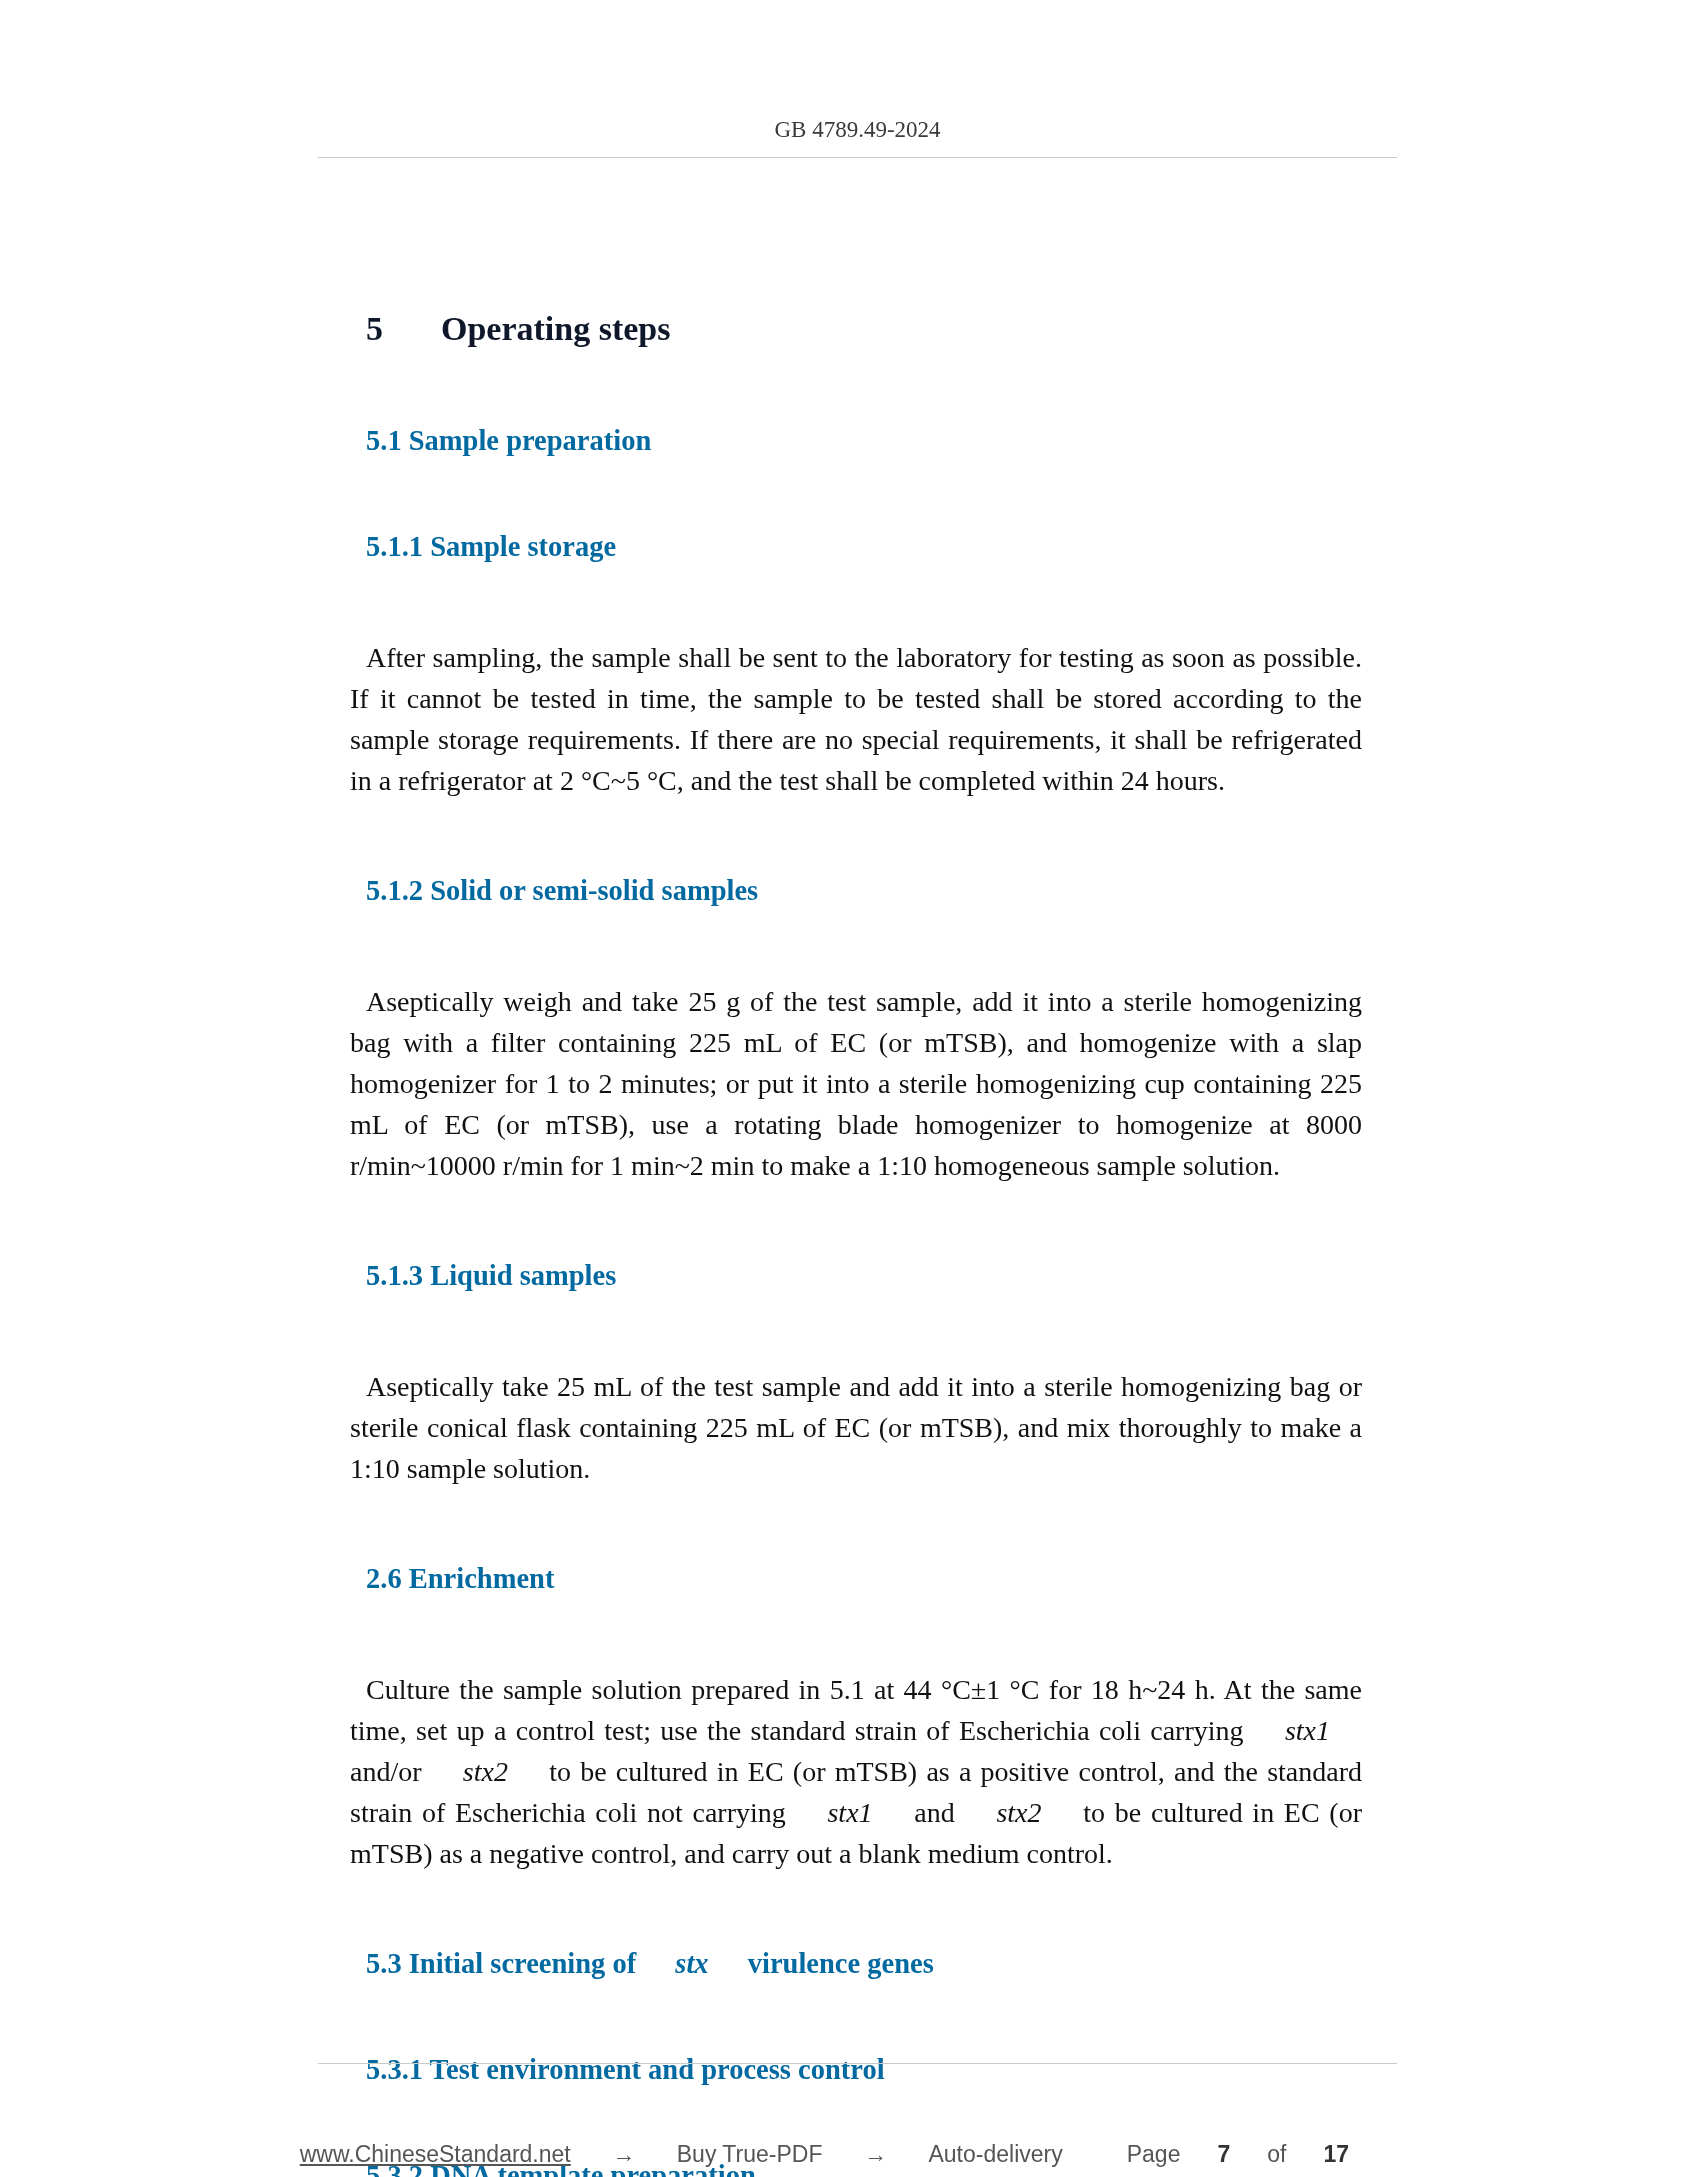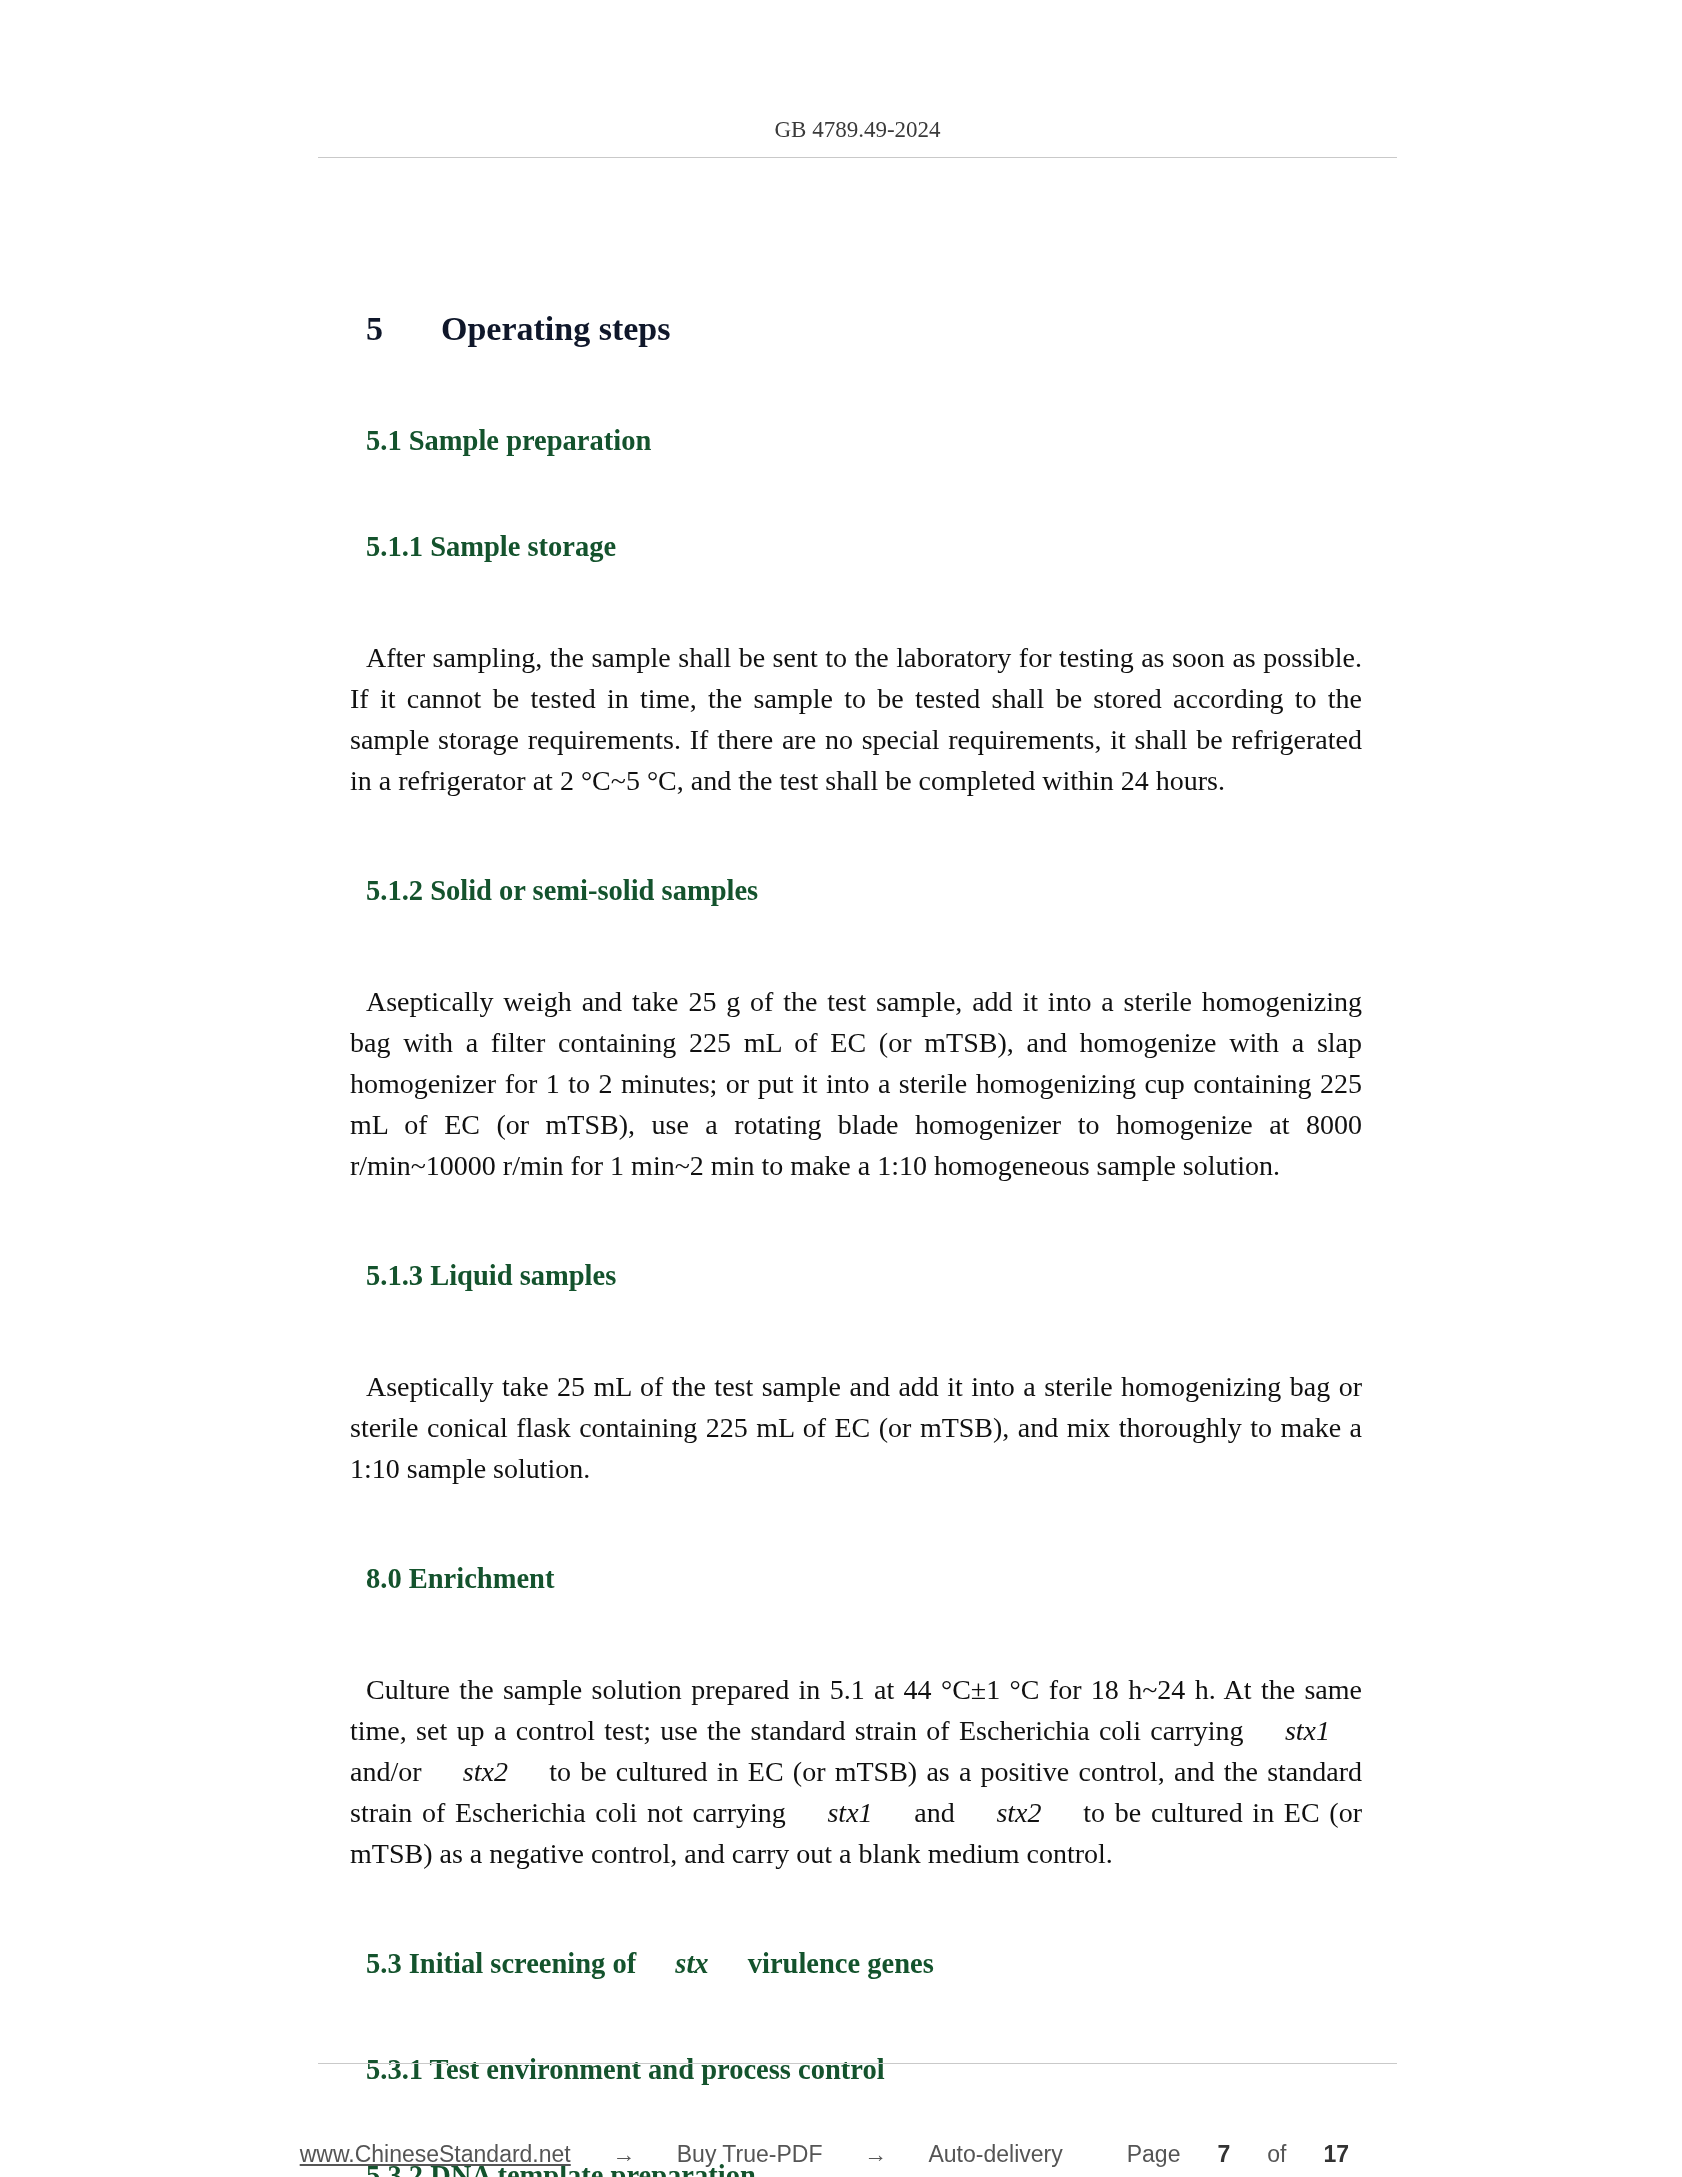--- a/index.html
+++ b/index.html
@@ -46,21 +46,21 @@
   .content h1 {
     font-size: 34px;
     font-weight: bold;
     color: #0f172a;
     margin: 29px 0 45px 0;
   }
   .content h1 .sec-num { margin-right: 26px; }
   .content h2 {
     font-size: 28.5px;
     font-weight: bold;
-    color: #14532d;
+    color: #0369a1;
     margin: 42px 0;
   }
   .content p {
     font-size: 28px;
     line-height: 41px;
     text-align: justify;
     margin: 42px 0;
     color: #111;
   }
   .content i { font-style: italic; }
@@ -110,21 +110,21 @@
       <span class="sec-num">5</span><span>Operating steps</span>
     </h1>
 
   <h2><span>5.1 Sample preparation</span></h2>
       <h2><span>5.1.1 Sample storage</span></h2>
       <p><span>After sampling, the sample shall be sent to the laboratory for testing as soon as possible. If it cannot be tested in time, the sample to be tested shall be stored according to the sample storage requirements. If there are no special requirements, it shall be refrigerated in a refrigerator at 2 °C~5 °C, and the test shall be completed within 24 hours.</span></p>
       <h2><span>5.1.2 Solid or semi-solid samples</span></h2>
       <p><span>Aseptically weigh and take 25 g of the test sample, add it into a sterile homogenizing bag with a filter containing 225 mL of EC (or mTSB), and homogenize with a slap homogenizer for 1 to 2 minutes; or put it into a sterile homogenizing cup containing 225 mL of EC (or mTSB), use a rotating blade homogenizer to homogenize at 8000 r/min~10000 r/min for 1 min~2 min to make a 1:10 homogeneous sample solution.</span></p>
       <h2><span>5.1.3 Liquid samples</span></h2>
       <p><span>Aseptically take 25 mL of the test sample and add it into a sterile homogenizing bag or sterile conical flask containing 225 mL of EC (or mTSB), and mix thoroughly to make a 1:10 sample solution.</span></p>
-      <h2><span>8.0 Enrichment</span></h2>
+      <h2><span>2.6 Enrichment</span></h2>
       <p><span>Culture the sample solution prepared in 5.1 at 44 °C±1 °C for 18 h~24 h. At the same time, set up a control test; use the standard strain of Escherichia coli carrying </span><i>stx1</i><span> and/or </span><i>stx2</i><span> to be cultured in EC (or mTSB) as a positive control, and the standard strain of Escherichia coli not carrying </span><i>stx1</i><span> and </span><i>stx2</i><span> to be cultured in EC (or mTSB) as a negative control, and carry out a blank medium control.</span></p>
       <h2><span>5.3 Initial screening of </span><i>stx</i><span> virulence genes</span></h2>
       <h2><span>5.3.1 Test environment and process control</span></h2>
       <h2><span>5.3.2 DNA template preparation</span></h2>
     </div>
 
   <hr class="rule footer-rule">
 
   <div class="footer-row">
     <div class="footer-left">

